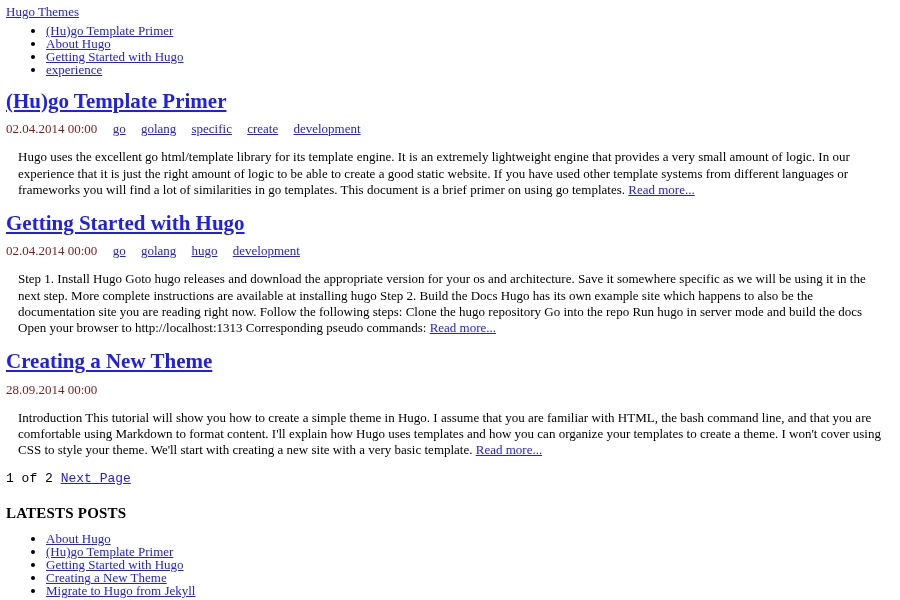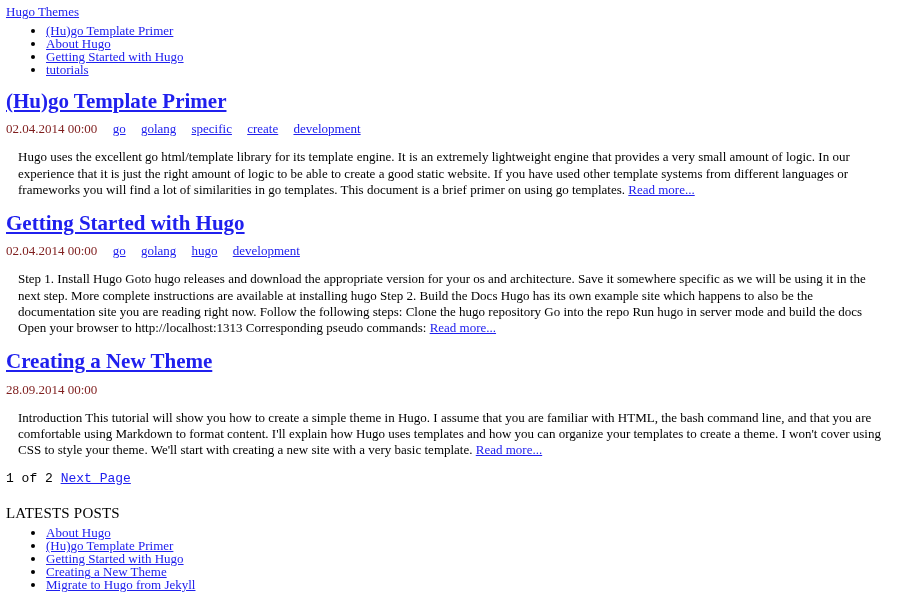--- a/index.html
+++ b/index.html
@@ -75,22 +75,22 @@
   }
   .pager {
     font-size: 13px;
     line-height: 1.3;
     margin: 0;
     font-family: Liberation Mono, monospace;
   }
   h3.latest-heading {
     font-family: "Liberation Serif", serif;
     font-size: 15px;
-    font-weight: normal;
-    margin: 18px 0 4px 0;
+    font-weight: bold;
+    margin: 18px 0 10px 0;
     letter-spacing: 0.2px;
   }
   ul.latest-list {
     margin: 0 0 0 0;
     padding-left: 40px;
     list-style-type: disc;
   }
   ul.latest-list li {
     line-height: 1.0;
     font-size: 13px;
@@ -109,21 +109,21 @@
 
   <div>
     <a class="site-title-link" href="#">Hugo Themes</a>
   </div>
 
   <nav class="main-nav">
     <ul>
       <li><a href="#">(Hu)go Template Primer</a></li>
       <li><a href="#">About Hugo</a></li>
       <li><a href="#">Getting Started with Hugo</a></li>
-      <li><a href="#">tutorials</a></li>
+      <li><a href="#">experience</a></li>
     </ul>
   </nav>
 
   <article>
     <h2 class="post-title">
       <a href="#">(Hu)go Template Primer</a>
     </h2>
     <div class="post-meta">
       <span class="date">02.04.2014 00:00</span>
       <a href="#">go</a>

